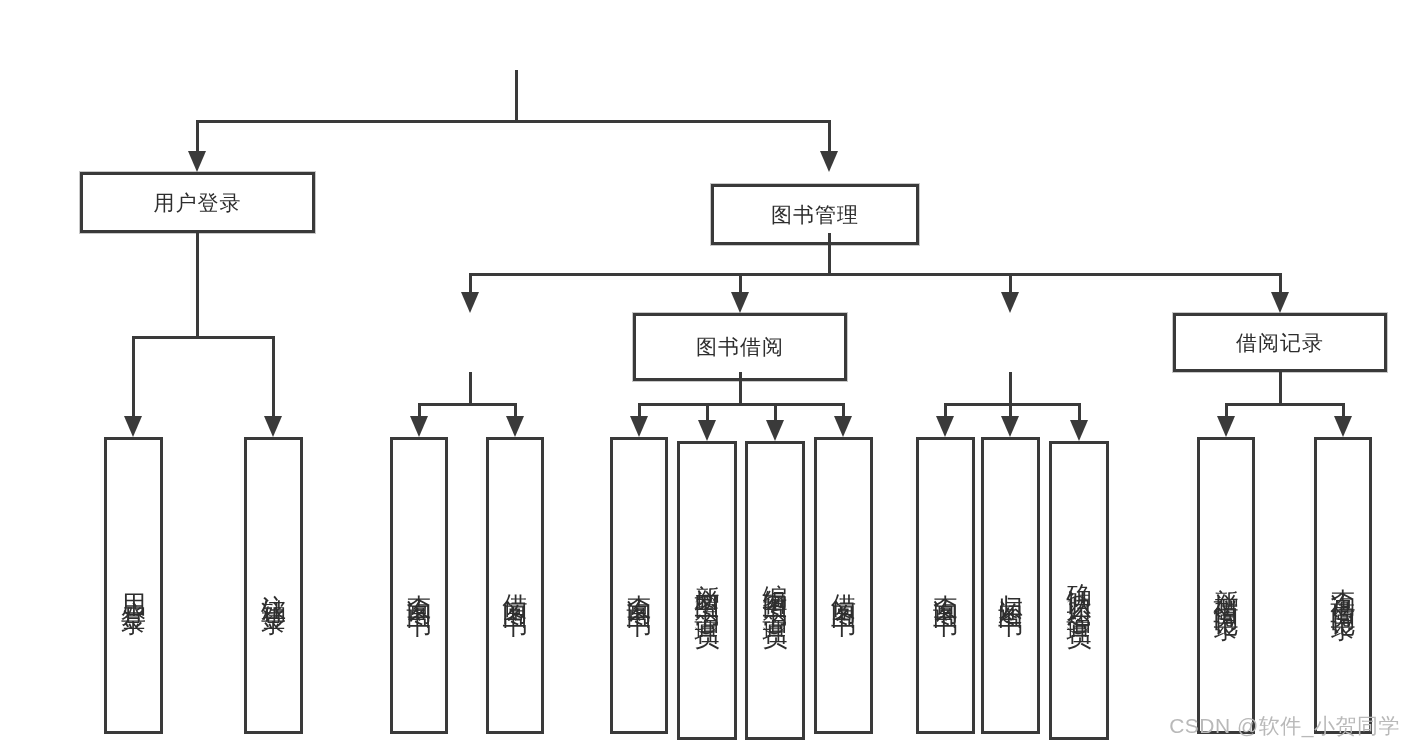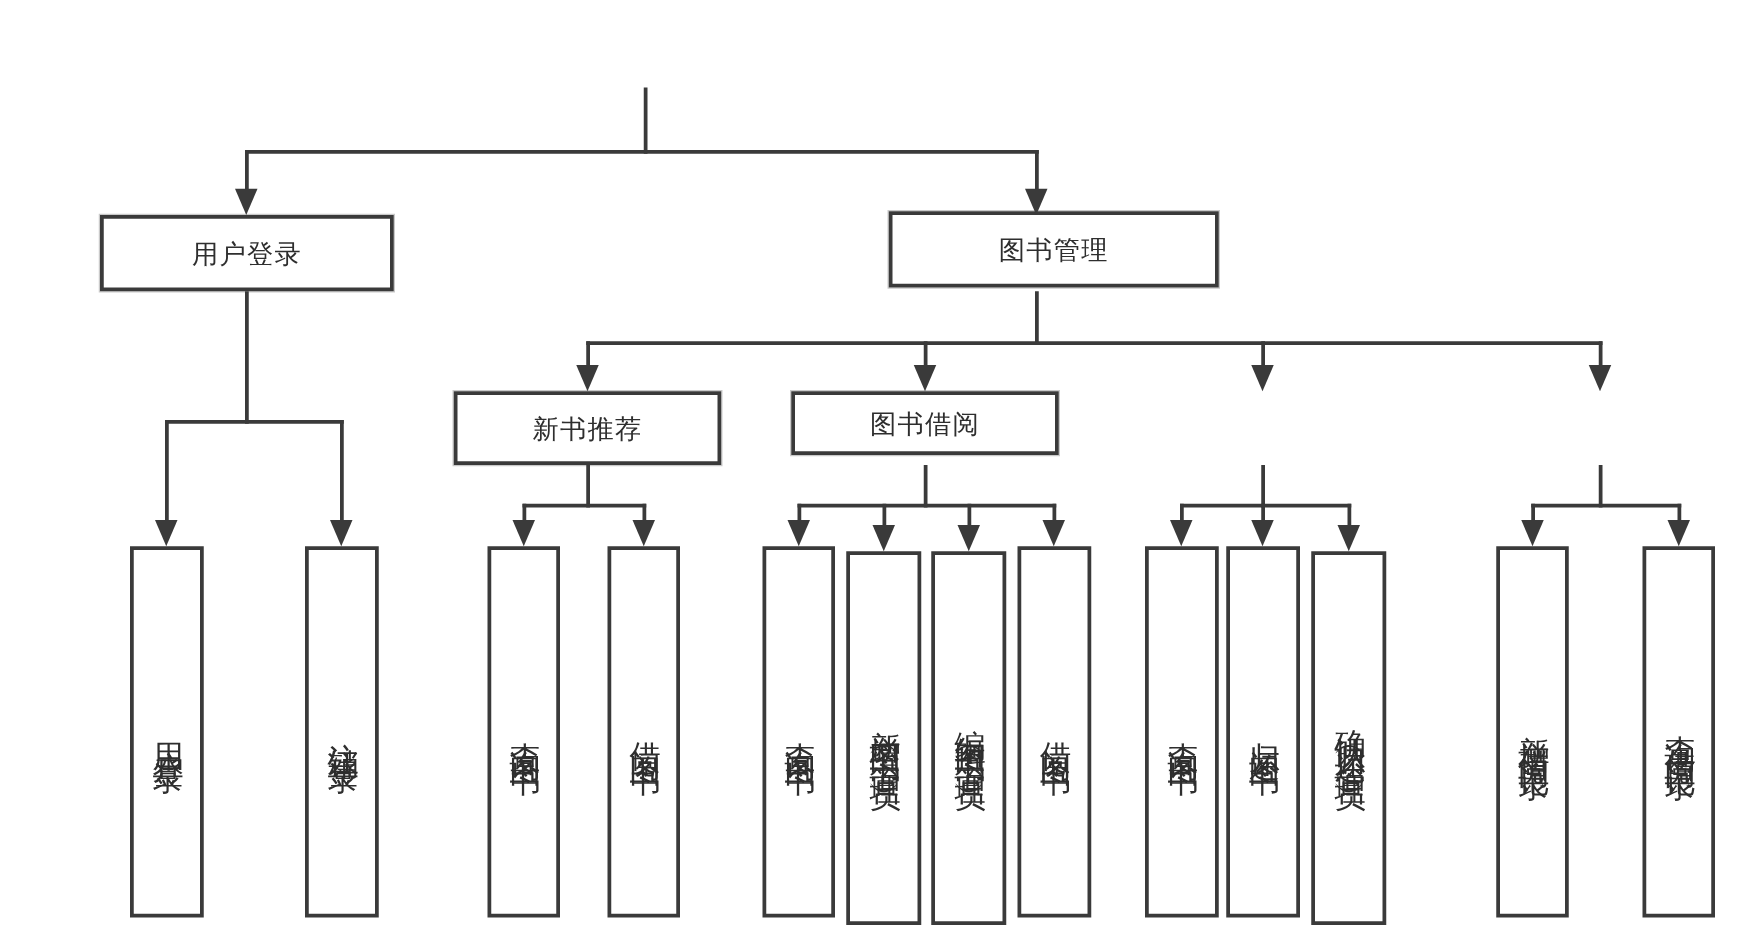--- a/index.html
+++ b/index.html
@@ -40,24 +40,24 @@
     font-size:21px;color:var(--watermark);letter-spacing:0.5px;
   }
 </style>
 </head>
 <body>
 
 <div class="stage">
 
 
   <div class="hbox" style="left:80px;top:172px;width:235px;height:61px">用户登录</div>
-  <div class="hbox" style="left:711px;top:169px;width:264px;height:61px">图书管理</div>
+  <div class="hbox" style="left:711px;top:184px;width:208px;height:61px">图书管理</div>
 
-  <div class="hbox" style="left:363px;top:313px;width:214px;height:59px">新书推荐</div>
-  <div class="hbox" style="left:633px;top:313px;width:214px;height:51px">图书借阅</div>
+  <div class="hbox" style="left:633px;top:313px;width:214px;height:68px">图书借阅</div>
+  <div class="hbox" style="left:1173px;top:313px;width:214px;height:59px">借阅记录</div>
 
   <div class="vbox" style="left:104px;top:437px;width:59px;height:297px">
     <span class="vtext">用户登录</span>
   </div>
   <div class="vbox" style="left:244px;top:437px;width:59px;height:297px">
     <span class="vtext">注销登录</span>
   </div>
 
   <div class="vbox" style="left:390px;top:437px;width:58px;height:297px">
     <span class="vtext">查询图书</span>
@@ -144,13 +144,14 @@
       <div class="seg v" style="left: 1078px; top: 403px; height: 20px;"></div>
       <div class="arrow" style="left: 1070px; top: 420px;"></div>
       <div class="seg v" style="left: 1279px; top: 372px; height: 34px;"></div>
       <div class="seg h" style="left: 1225px; top: 403px; width: 120px;"></div>
       <div class="seg v" style="left: 1225px; top: 403px; height: 16px;"></div>
       <div class="arrow" style="left: 1217px; top: 416px;"></div>
       <div class="seg v" style="left: 1342px; top: 403px; height: 16px;"></div>
       <div class="arrow" style="left: 1334px; top: 416px;"></div>
     </div>
 
+  <div class="watermark">CSDN @软件_小贺同学</div>
 </div>
 
 </body></html>

